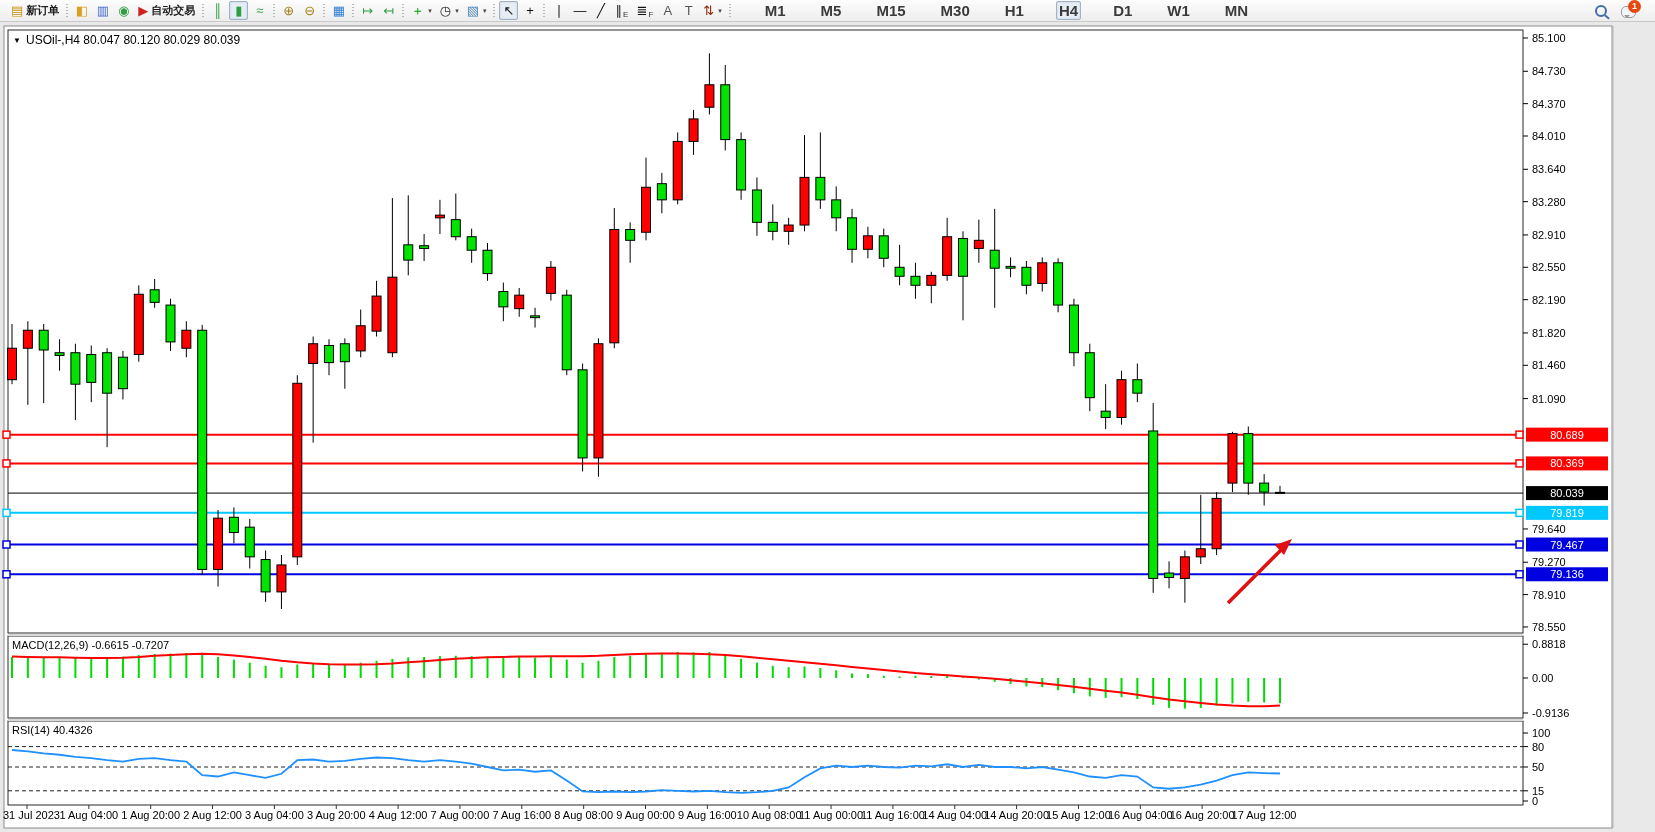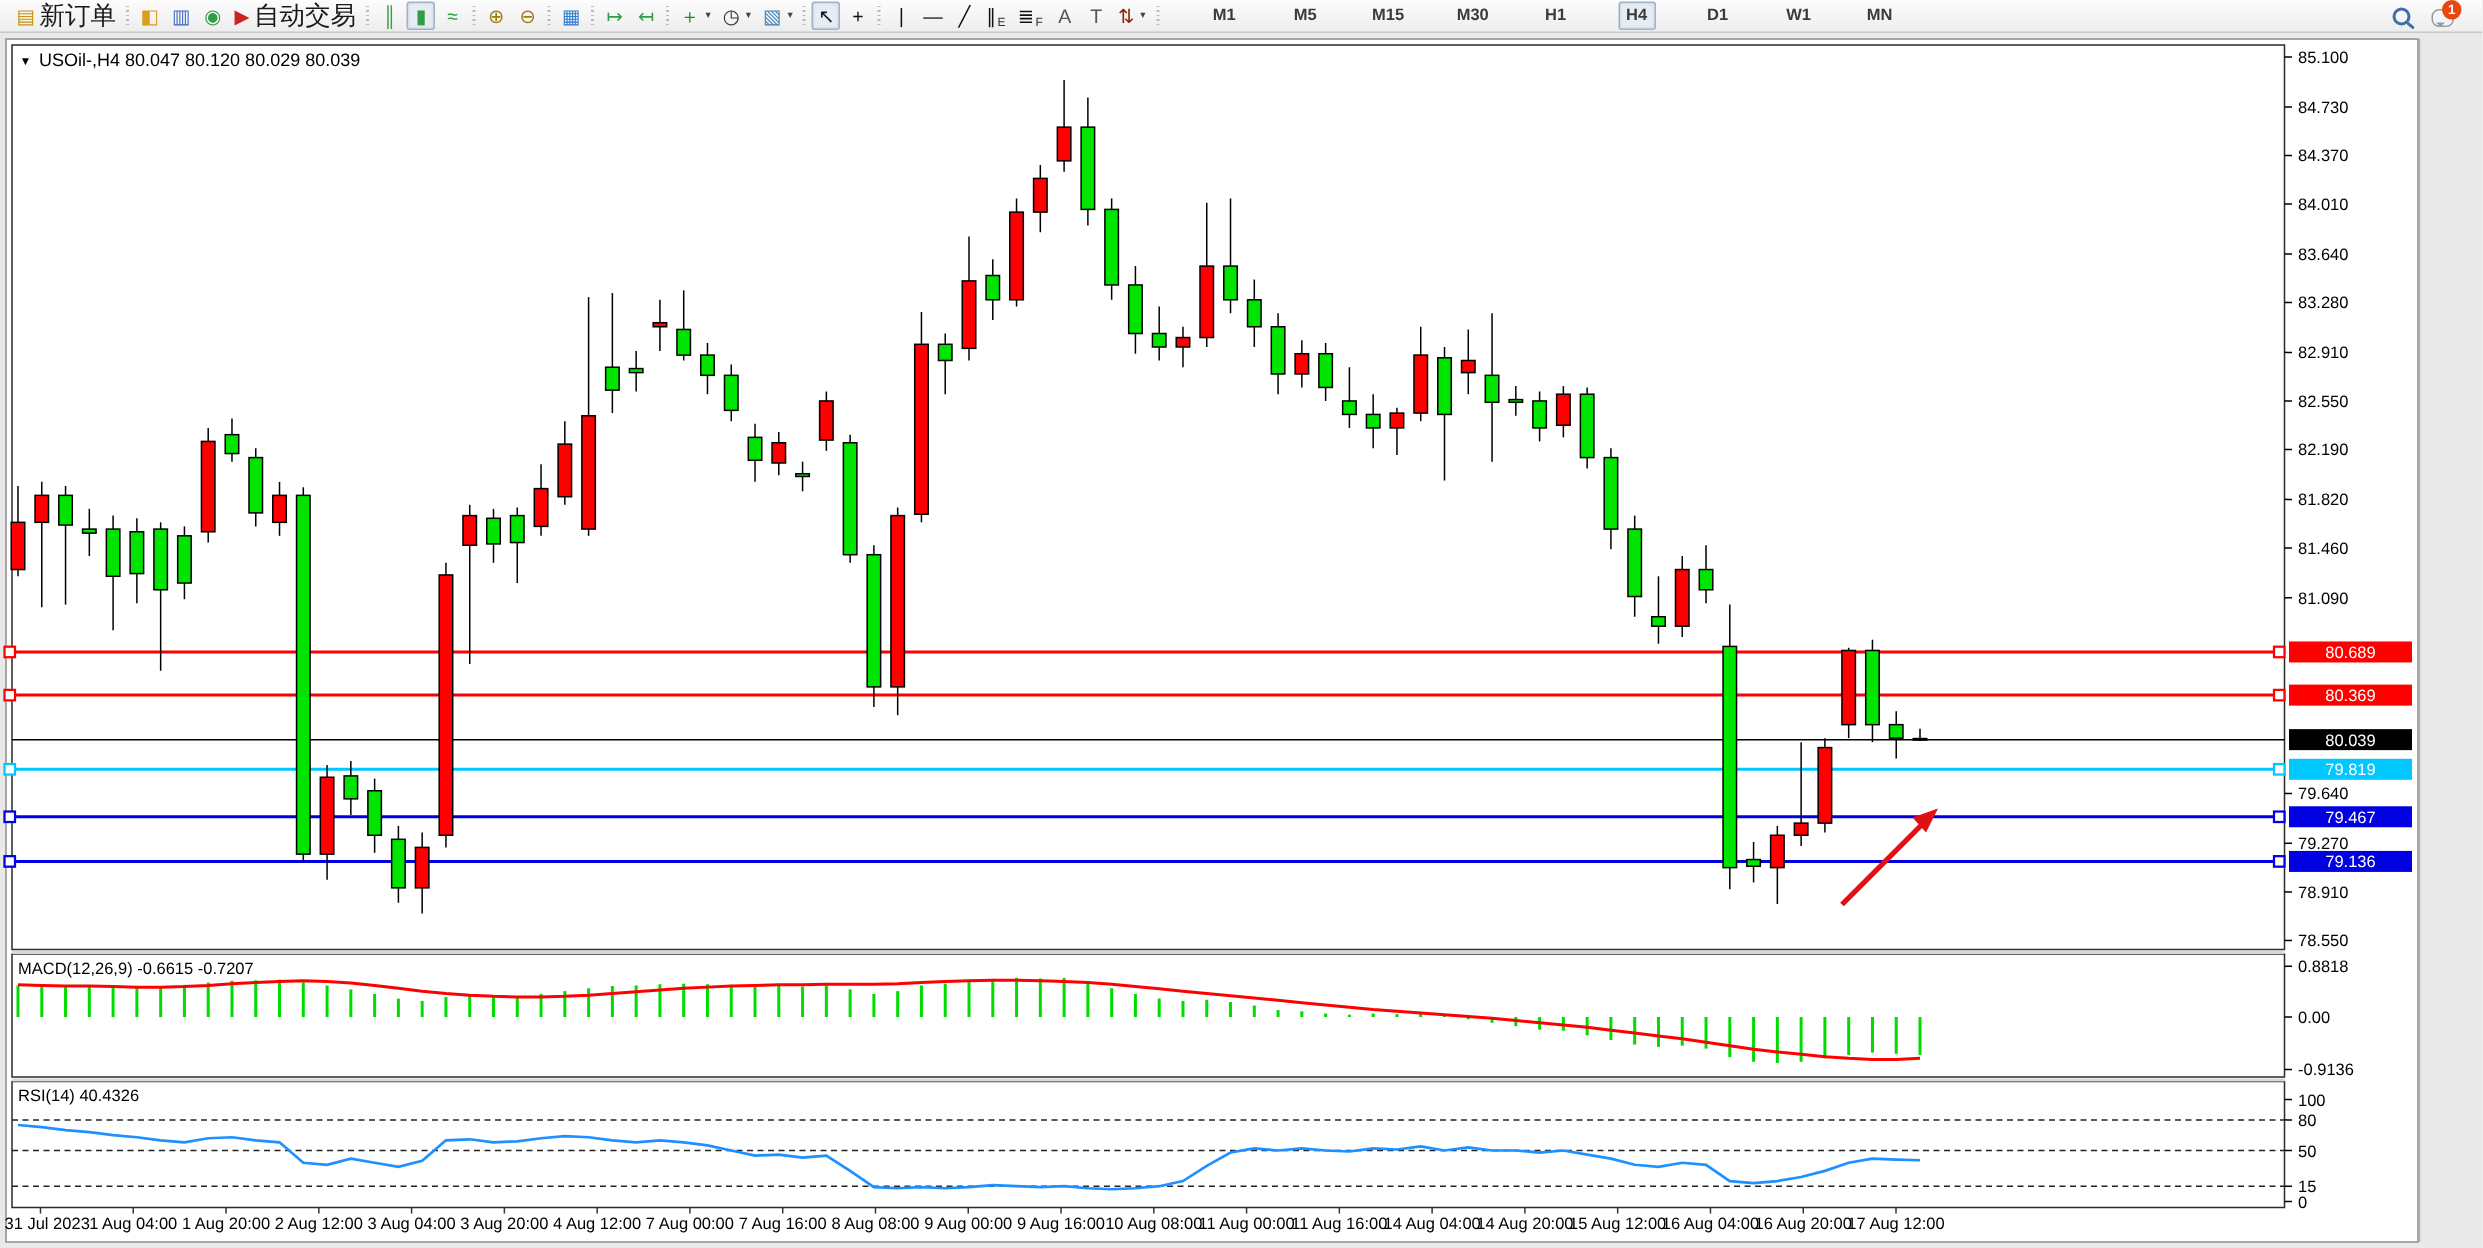--- a/index.html
+++ b/index.html
@@ -14,22 +14,22 @@
     background:repeating-linear-gradient(#b9b9b9 0 1px,transparent 1px 3px);}
   .tgroup:first-child::before{display:none;}
   .tbtn{height:19px;min-width:19px;border:1px solid transparent;background:transparent;
     display:inline-flex;align-items:center;justify-content:center;gap:3px;
     font-family:"Liberation Sans",sans-serif;font-size:13px;line-height:1;
     padding:0 2px;margin:0 1px;cursor:default;color:#222;border-radius:2px;}
   .tbtn.active{background:#e7edf4;border-color:#9fb2c6;box-shadow:inset 0 0 2px #b9c6d4;}
   .tbtn .glyph{font-size:13px;line-height:1;}
   .tbtn .sub{font-size:8px;align-self:flex-end;margin-left:-2px;color:#333;}
   .tbtn .dd{font-size:7px;color:#444;margin-left:1px;}
-  .tbtn .tlabel{font-size:17px;color:#1a1a1a;white-space:nowrap;}
-  .tbtn.tf{font-weight:bold;font-size:11px;color:#3b3b3b;min-width:25px;margin-left:28px;}
+  .tbtn .tlabel{font-size:11px;color:#1a1a1a;white-space:nowrap;font-weight:bold;}
+  .tbtn.tf{font-weight:bold;font-size:15px;color:#3b3b3b;min-width:25px;margin-left:28px;}
   .toolbar-right{display:flex;align-items:center;gap:6px;margin-left:auto;padding-right:6px;}
   .lens{display:inline-block;width:8px;height:8px;border:2px solid #3f6ea8;
     border-radius:50%;position:relative;}
   .lens::after{content:'';position:absolute;width:6px;height:2px;background:#3f6ea8;
     right:-5px;bottom:-3px;transform:rotate(40deg);border-radius:1px;}
   .bubblewrap{position:relative;display:inline-block;width:20px;height:18px;}
   .bubble{position:absolute;left:0;bottom:2px;width:13px;height:10px;border:1.5px solid #9a9a9a;
     border-radius:5px;background:#f2f6fa;}
   .bubble::after{content:'';position:absolute;left:2px;bottom:-4px;width:0;height:0;
     border:3px solid transparent;border-top-color:#9a9a9a;}

